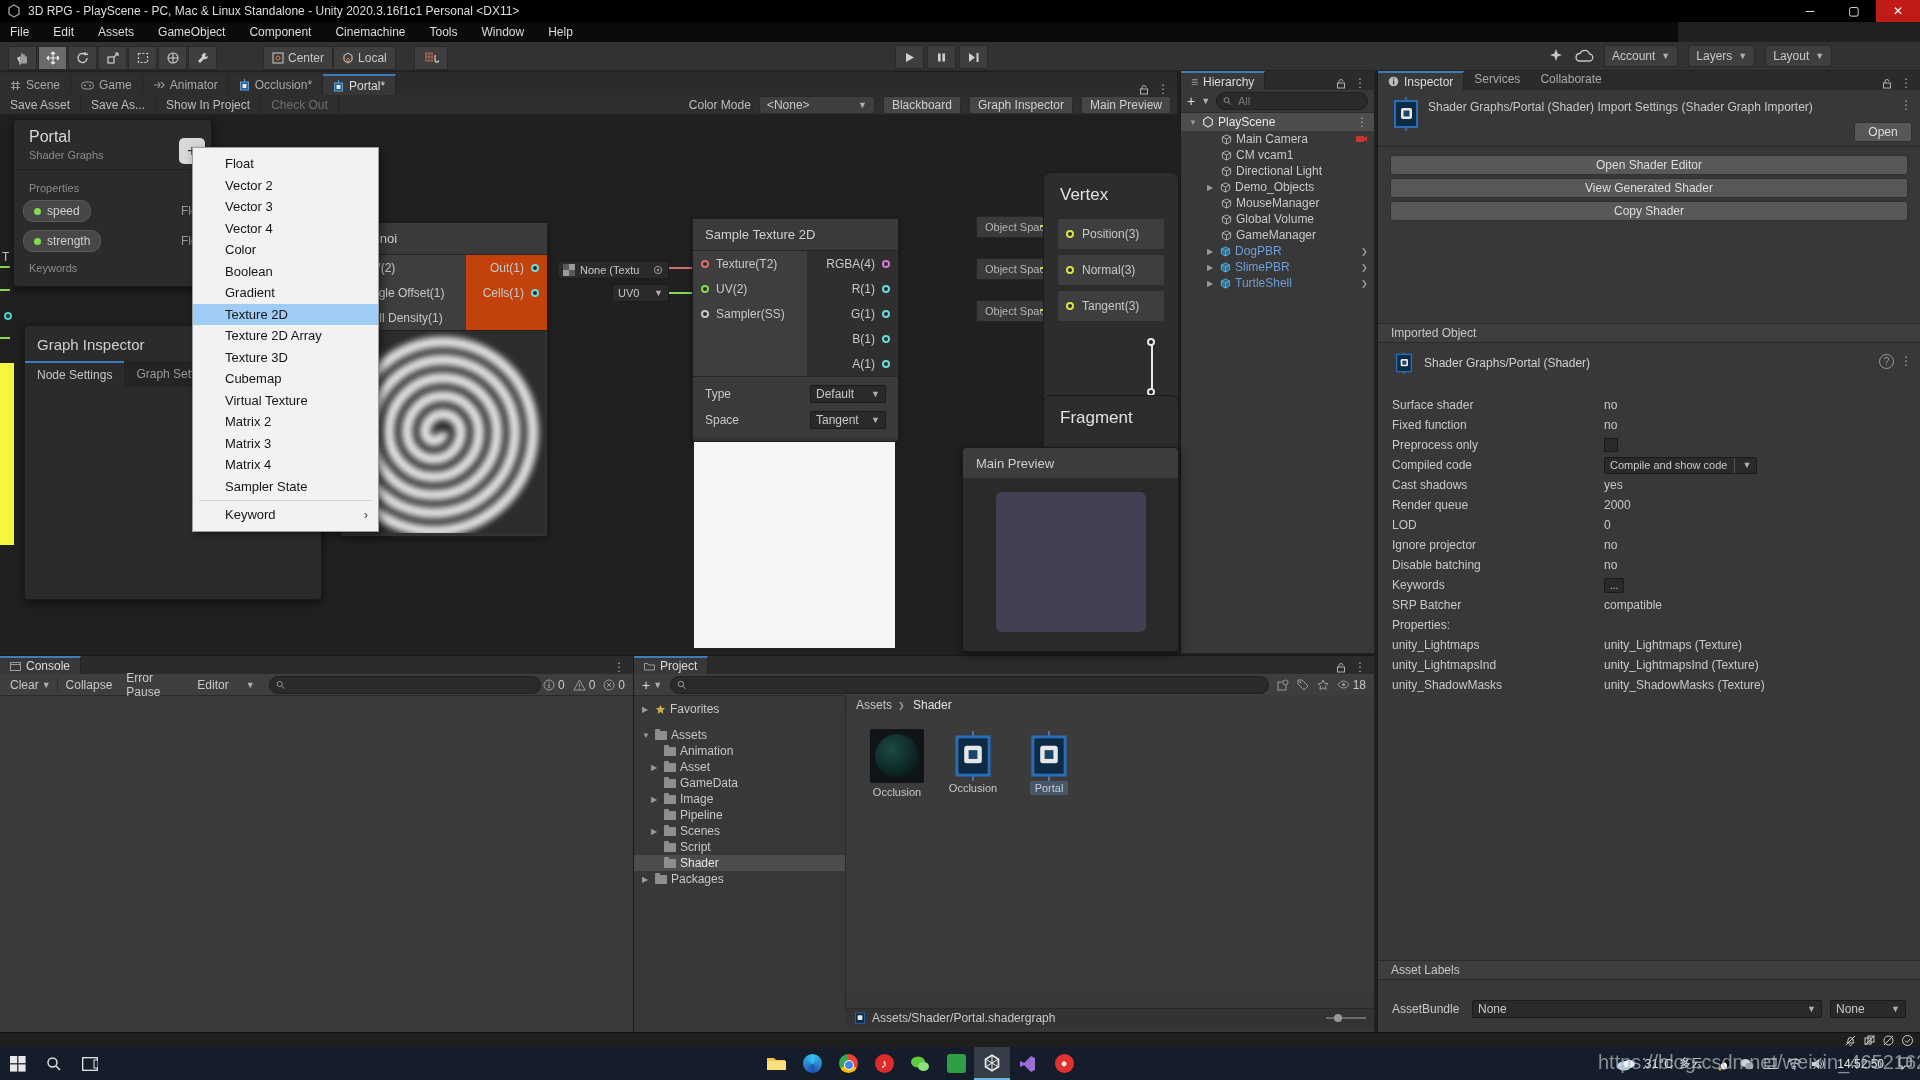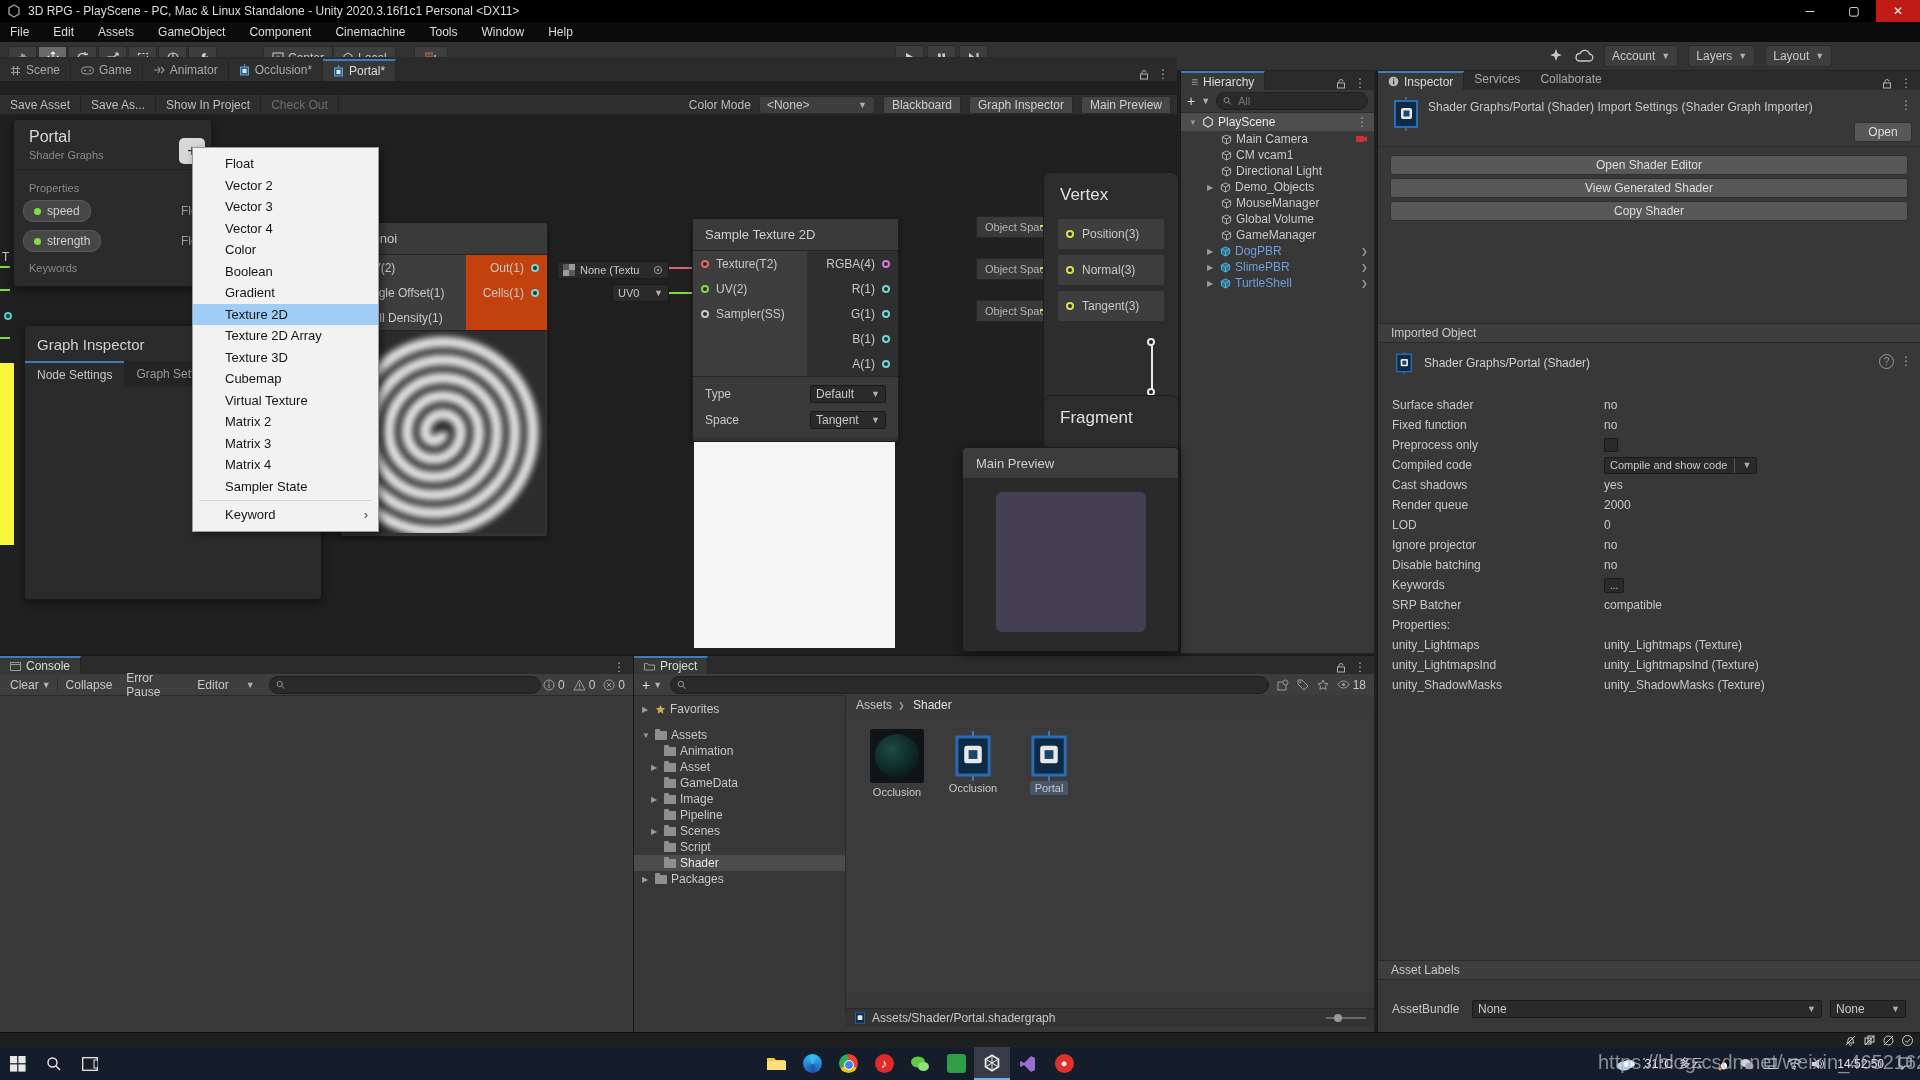--- a/index.html
+++ b/index.html
@@ -2,21 +2,21 @@
 <html><head>
 <meta charset="utf-8">
 <style>
   html,body{margin:0;padding:0;}
   body{width:1920px;height:1080px;position:relative;overflow:hidden;background:#202020;
        font-family:"Liberation Sans",sans-serif;font-size:12px;color:#c8c8c8;}
   .abs{position:absolute;}
   .flex{display:flex;align-items:center;}
   
   .titlebar{left:0;top:0;width:1920px;height:22px;background:#000;display:flex;align-items:center;color:#ddd;}
-  .menubar{left:0;top:22px;width:1920px;height:20px;background:#0b0b0b;display:flex;align-items:center;gap:24px;padding-left:10px;color:#ddd;box-sizing:border-box;}
+  .menubar{left:0;top:22px;width:1678px;height:20px;background:#0b0b0b;display:flex;align-items:center;gap:24px;padding-left:10px;color:#ddd;box-sizing:border-box;}
   .winbtn{width:44px;height:22px;display:flex;align-items:center;justify-content:center;color:#fff;}
   .winbtn.close{background:#c11b17;}
   
   .toolbar{left:0;top:42px;width:1920px;height:29px;background:#323232;border-bottom:1px solid #242424;display:flex;align-items:flex-end;box-sizing:border-box;}
   .toolbtn{width:27px;height:22px;background:#3e3e3e;border:1px solid #2a2a2a;display:flex;align-items:center;justify-content:center;margin-right:1px;}
   .toolbtn.active{background:#6a6a6a;}
   .pillbtn{height:22px;background:#3e3e3e;border:1px solid #2a2a2a;display:flex;align-items:center;gap:4px;padding:0 8px;color:#c8c8c8;}
   .dd{height:20px;background:#3e3e3e;border:1px solid #2a2a2a;border-radius:3px;display:flex;align-items:center;gap:6px;padding:0 7px;color:#c8c8c8;}
   .caret{font-size:9px;color:#b0b0b0;}
   
@@ -195,21 +195,21 @@
         <span>Layers</span>
         <span class="caret">▼</span>
       </div>
     <div class="dd">
         <span>Layout</span>
         <span class="caret">▼</span>
       </div>
   </div>
 </div>
 
-<div class="abs tabstrip" style="left:0;top:57px;width:1177px">
+<div class="abs tabstrip" style="left:0;top:72px;width:1177px">
   <div class="tab">
     <svg width="11" height="11" viewBox="0 0 11 11">
         <path d="M1 3.5h9M1 7.5h9M3.5 1v9M7.5 1v9" stroke="#9a9a9a" stroke-width="1.2"></path>
       </svg>
     <span>Scene</span>
   </div>
   <div class="tab">
     <svg width="13" height="9" viewBox="0 0 13 9">
         <rect x="0.5" y="1" width="12" height="7" rx="3.5" fill="none" stroke="#9a9a9a"></rect>
         <circle cx="4" cy="4.5" r="1" fill="#9a9a9a"></circle>

